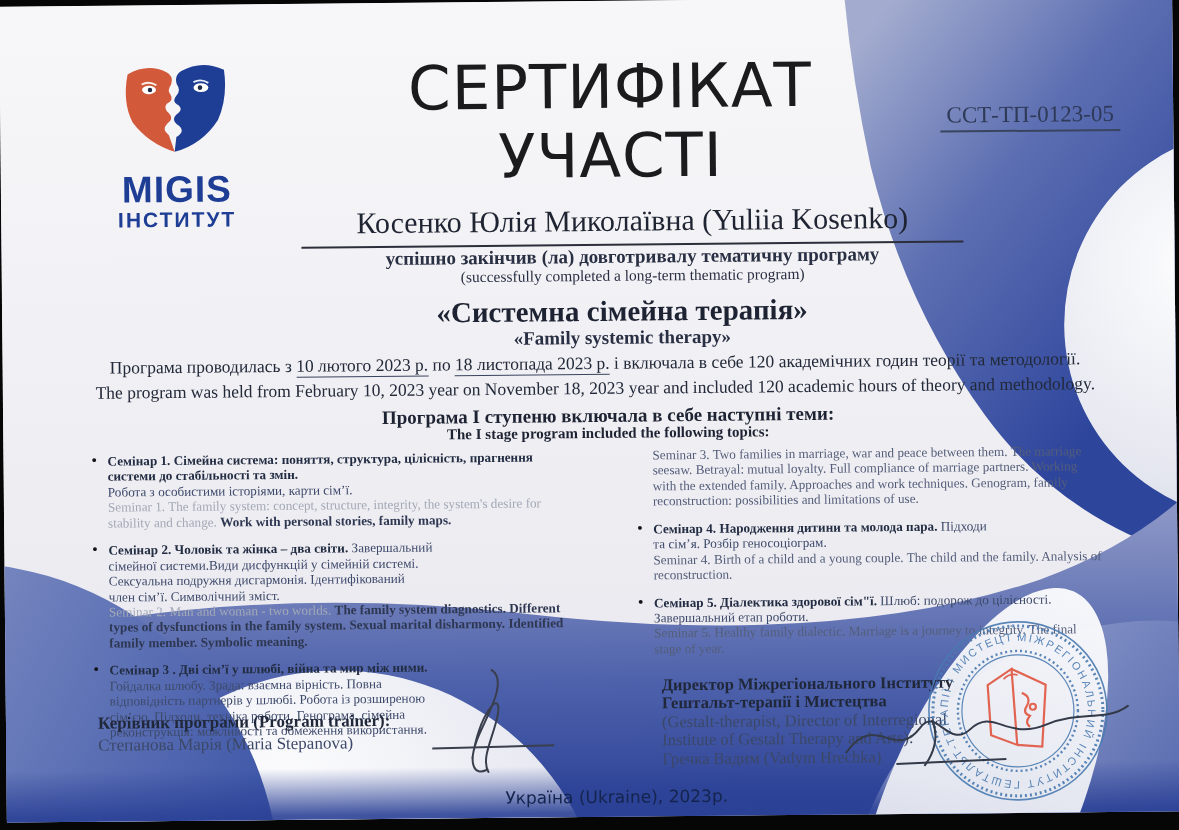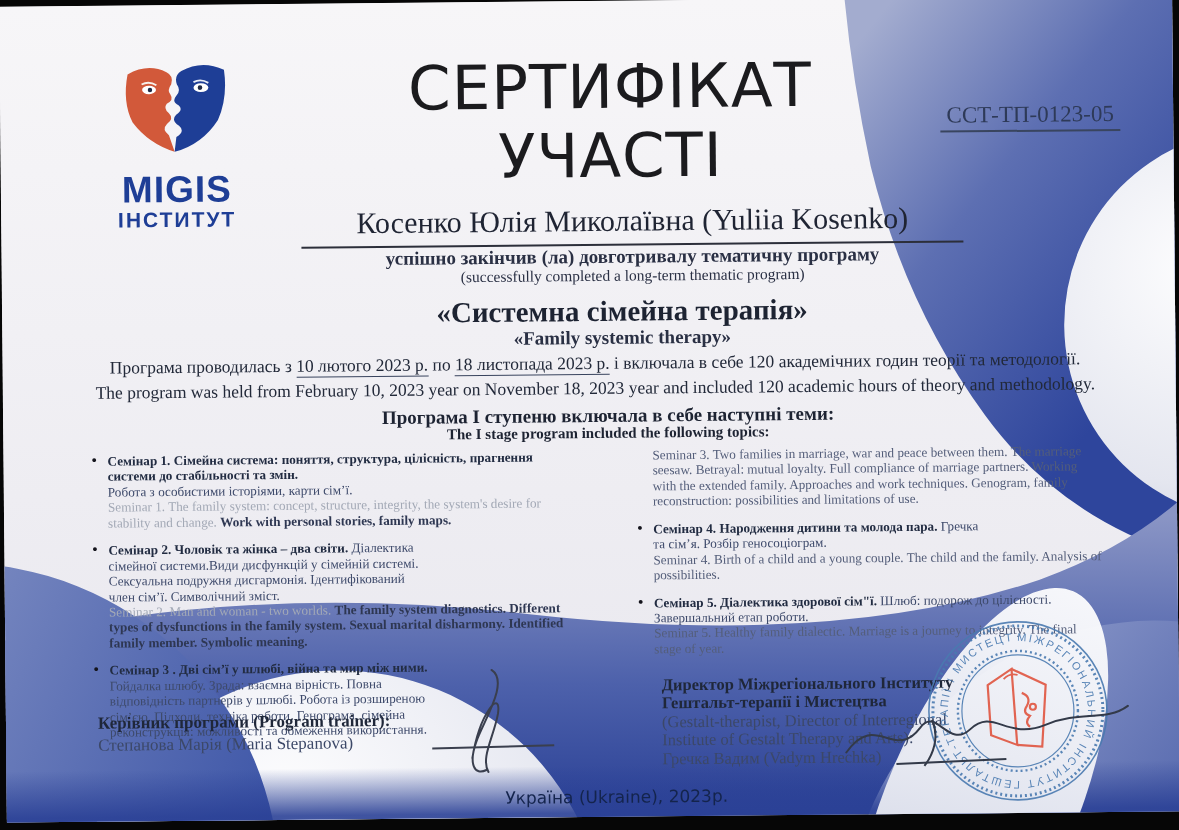--- a/index.html
+++ b/index.html
@@ -172,21 +172,21 @@
   <div class="topics-en">The I stage program included the following topics:</div>
   <div class="col col-left">
       <div class="topic-item bulleted">
         <div class="tline"><span class="seg-b">Семінар 1. Сімейна система: поняття, структура, цілісність, прагнення</span></div>
         <div class="tline"><span class="seg-b">системи до стабільності та змін.</span></div>
         <div class="tline"><span class="seg-n">Робота з особистими історіями, карти сім’ї.</span></div>
         <div class="tline"><span class="seg-m">Seminar 1. The family system: concept, structure, integrity, the system's desire for</span></div>
         <div class="tline"><span class="seg-m">stability and change. </span><span class="seg-eb">Work with personal stories, family maps.</span></div>
       </div>
       <div class="topic-item bulleted">
-        <div class="tline"><span class="seg-b">Семінар 2. Чоловік та жінка – два світи. </span><span class="seg-n">Діалектика</span></div>
+        <div class="tline"><span class="seg-b">Семінар 2. Чоловік та жінка – два світи. </span><span class="seg-n">Завершальний</span></div>
         <div class="tline"><span class="seg-n">сімейної системи.Види дисфункцій у сімейній системі.</span></div>
         <div class="tline"><span class="seg-n">Сексуальна подружня дисгармонія. Ідентифікований</span></div>
         <div class="tline"><span class="seg-n">член сім’ї. Символічний зміст.</span></div>
         <div class="tline"><span class="seg-m">Seminar 2. Man and woman - two worlds. </span><span class="seg-eb">The family system diagnostics. Different</span></div>
         <div class="tline"><span class="seg-eb">types of dysfunctions in the family system. Sexual marital disharmony. Identified</span></div>
         <div class="tline"><span class="seg-eb">family member. Symbolic meaning.</span></div>
       </div>
       <div class="topic-item bulleted">
         <div class="tline"><span class="seg-b">Семінар 3 . Дві сім’ї у шлюбі, війна та мир між ними.</span></div>
         <div class="tline"><span class="seg-n">Гойдалка шлюбу. Зрада: взаємна вірність. Повна</span></div>
@@ -196,24 +196,24 @@
       </div>
     </div>
   <div class="col col-right">
       <div class="topic-item">
         <div class="tline"><span class="seg-e">Seminar 3. Two families in marriage, war and peace between them. The marriage</span></div>
         <div class="tline"><span class="seg-e">seesaw. Betrayal: mutual loyalty. Full compliance of marriage partners. Working</span></div>
         <div class="tline"><span class="seg-e">with the extended family. Approaches and work techniques. Genogram, family</span></div>
         <div class="tline"><span class="seg-e">reconstruction: possibilities and limitations of use.</span></div>
       </div>
       <div class="topic-item bulleted">
-        <div class="tline"><span class="seg-b">Семінар 4. Народження дитини та молода пара. </span><span class="seg-n">Гречка</span></div>
+        <div class="tline"><span class="seg-b">Семінар 4. Народження дитини та молода пара. </span><span class="seg-n">Підходи</span></div>
         <div class="tline"><span class="seg-n">та сім’я. Розбір геносоціограм.</span></div>
         <div class="tline"><span class="seg-e">Seminar 4. Birth of a child and a young couple. The child and the family. Analysis of</span></div>
-        <div class="tline"><span class="seg-e">possibilities.</span></div>
+        <div class="tline"><span class="seg-e">reconstruction.</span></div>
       </div>
       <div class="topic-item bulleted">
         <div class="tline"><span class="seg-b">Семінар 5. Діалектика здорової сім"ї. </span><span class="seg-n">Шлюб: подорож до цілісності.</span></div>
         <div class="tline"><span class="seg-n">Завершальний етап роботи.</span></div>
         <div class="tline"><span class="seg-e">Seminar 5. Healthy family dialectic. Marriage is a journey to integrity. The final</span></div>
         <div class="tline"><span class="seg-e">stage of year.</span></div>
       </div>
     </div>
 
   <div class="trainer-label">Керівник програми (Program trainer):</div>

